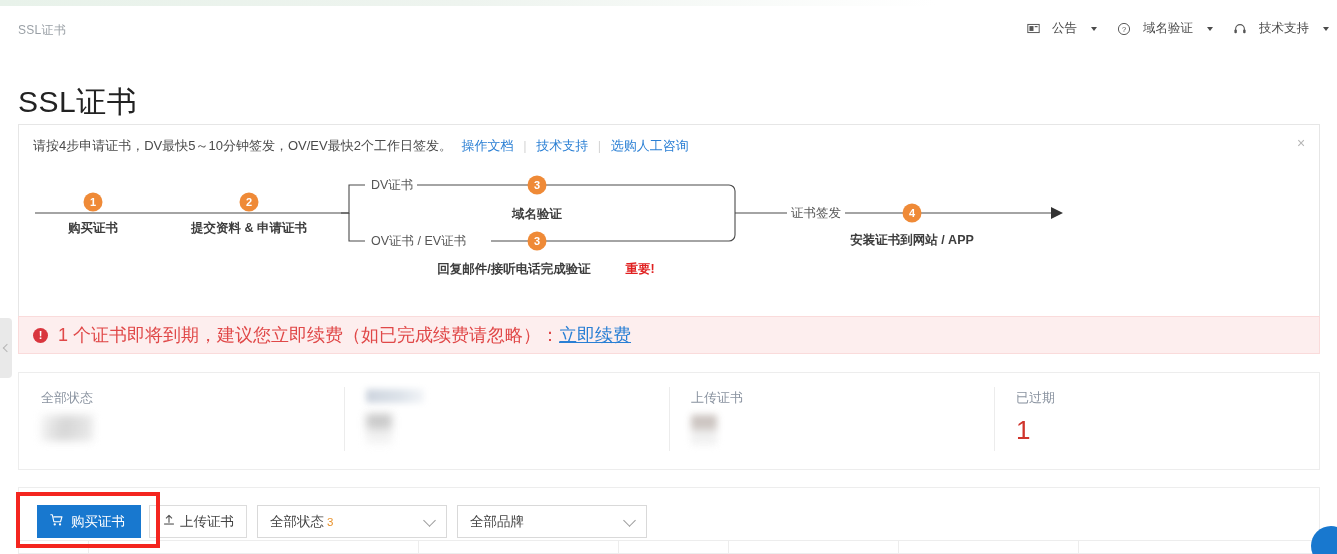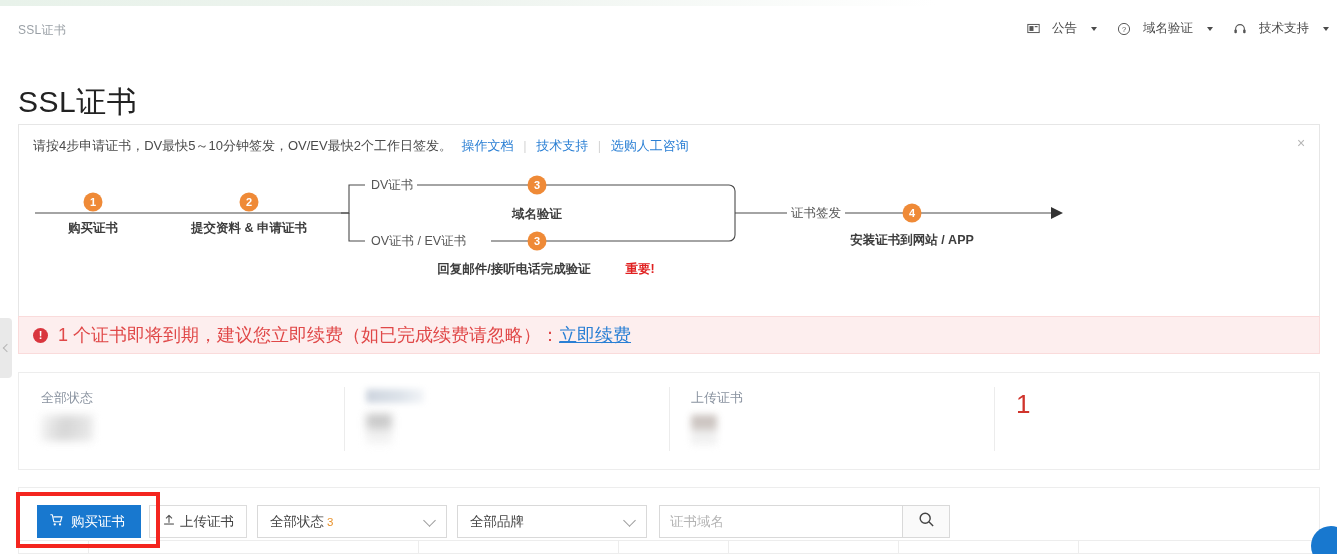--- a/index.html
+++ b/index.html
@@ -329,20 +329,21 @@
       <div class="stat-value"><span class="blur-c"></span></div>
     </div>
 
 
     <div class="stat">
       <div class="stat-label">上传证书</div>
       <div class="stat-value"><span class="blur-e"></span></div>
     </div>
 
     <div class="stat">
+      <div class="stat-label">已过期</div>
       <div class="stat-value red">1</div>
     </div>
 
   </div>
 
   <div class="toolbar">
     <div class="tb-inner">
 
       <button class="btn-buy">
         <span>
@@ -370,31 +371,20 @@
         <span>全部状态</span>
         <span class="sel-count">3</span>
         <i class="chev"></i>
       </div>
 
       <div class="select">
         <span>全部品牌</span>
         <i class="chev"></i>
       </div>
 
-      <div class="search-wrap">
-        <input class="search-input" type="text" placeholder="证书域名" style="">
-        <div class="search-btn">
-          <span>
-            <svg width="17" height="17" viewBox="0 0 18 18">
-              <circle cx="7.6" cy="7.6" r="5.3" fill="none" stroke="#444" stroke-width="1.5"></circle>
-              <path d="M11.5 11.5 L16 16" stroke="#444" stroke-width="1.5"></path>
-            </svg>
-          </span>
-        </div>
-      </div>
 
     </div>
   </div>
 
   <div class="table-peek">
     <div class="tp-col" style="width:70px"></div>
     <div class="tp-col" style="width:330px"></div>
     <div class="tp-col" style="width:200px"></div>
     <div class="tp-col" style="width:110px"></div>
     <div class="tp-col" style="width:170px"></div>

